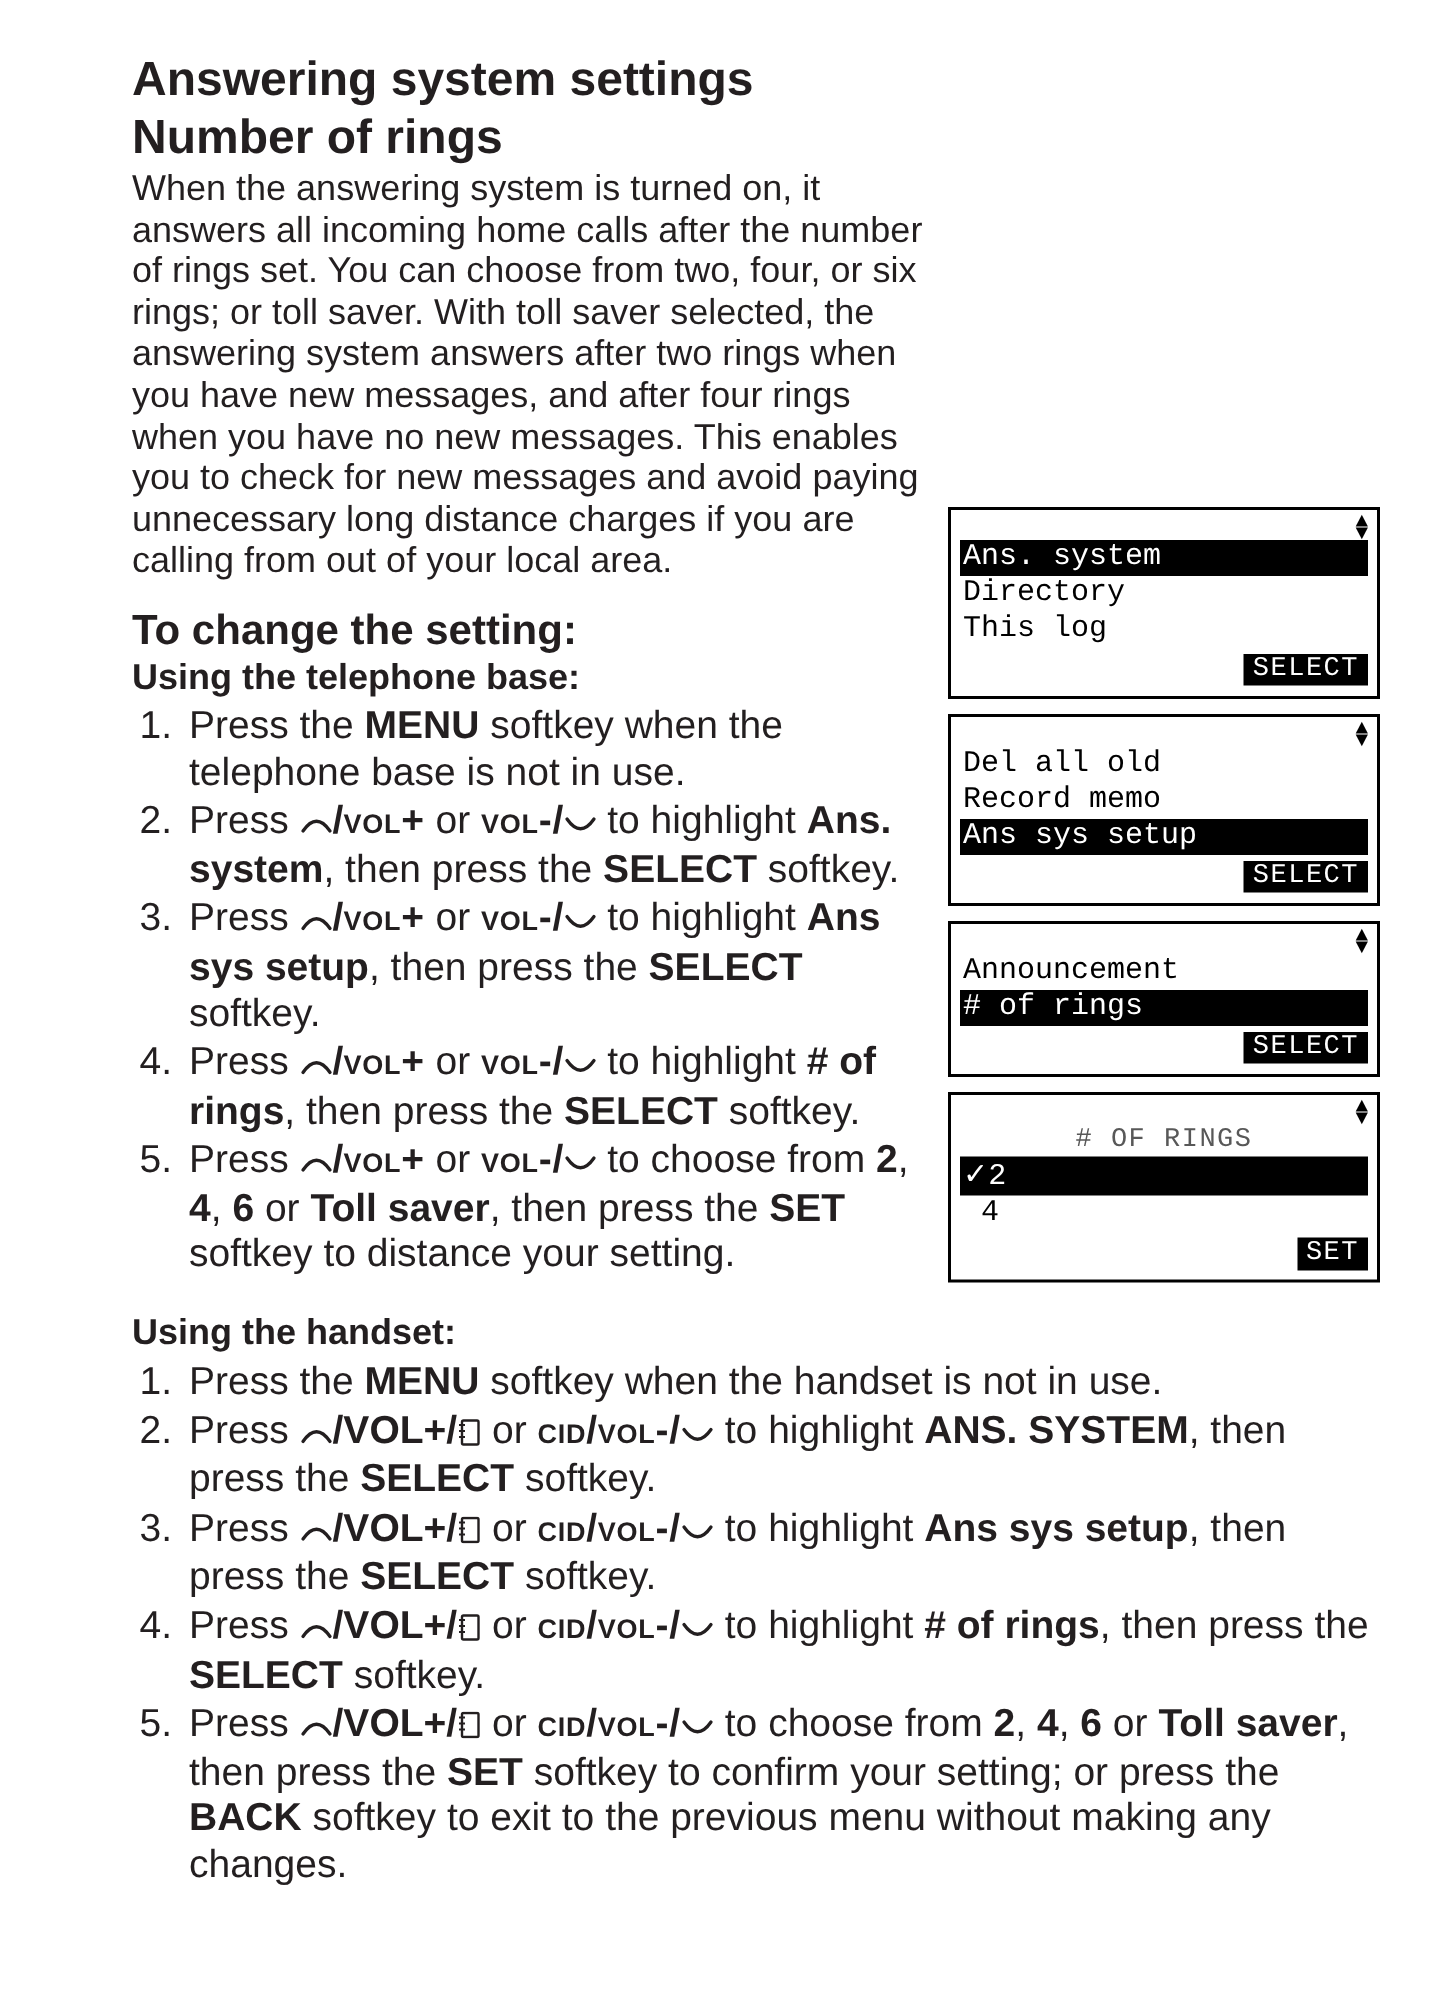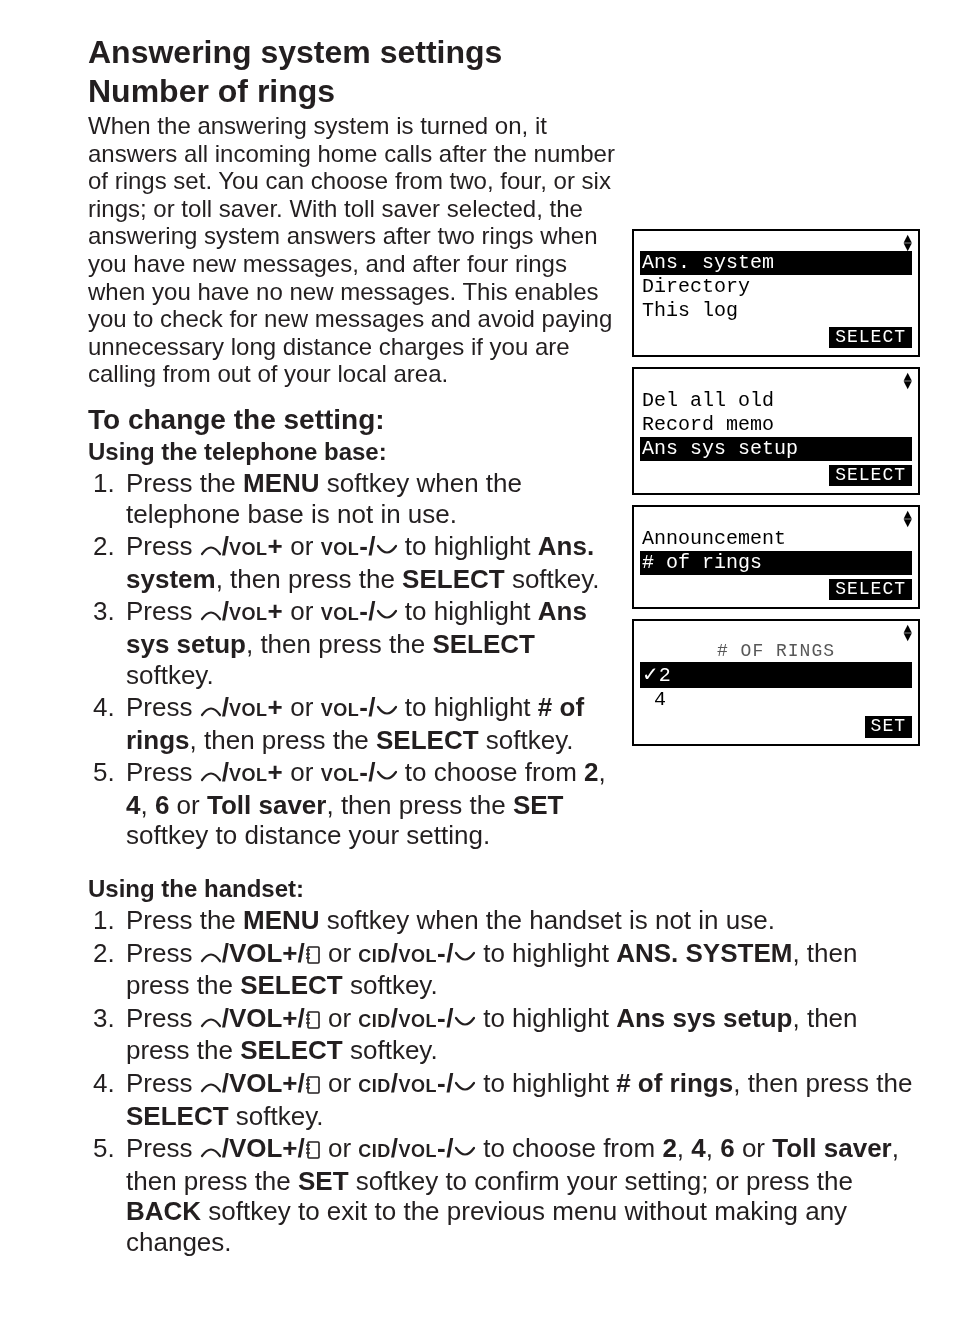--- a/index.html
+++ b/index.html
@@ -19,21 +19,21 @@
     font-weight: bold;
     margin: 0 0 2px 0;
   }
   h2 {
     font-size: 32px;
     font-weight: bold;
     margin: 0 0 2px 0;
   }
   .layout {
     display: flex;
-    align-items: center;
+    align-items: flex-end;
   }
   .textcol {
     flex: 1;
     padding-right: 14px;
   }
   .screens {
     width: 288px;
     padding-top: 8px;
   }
   p.body {

